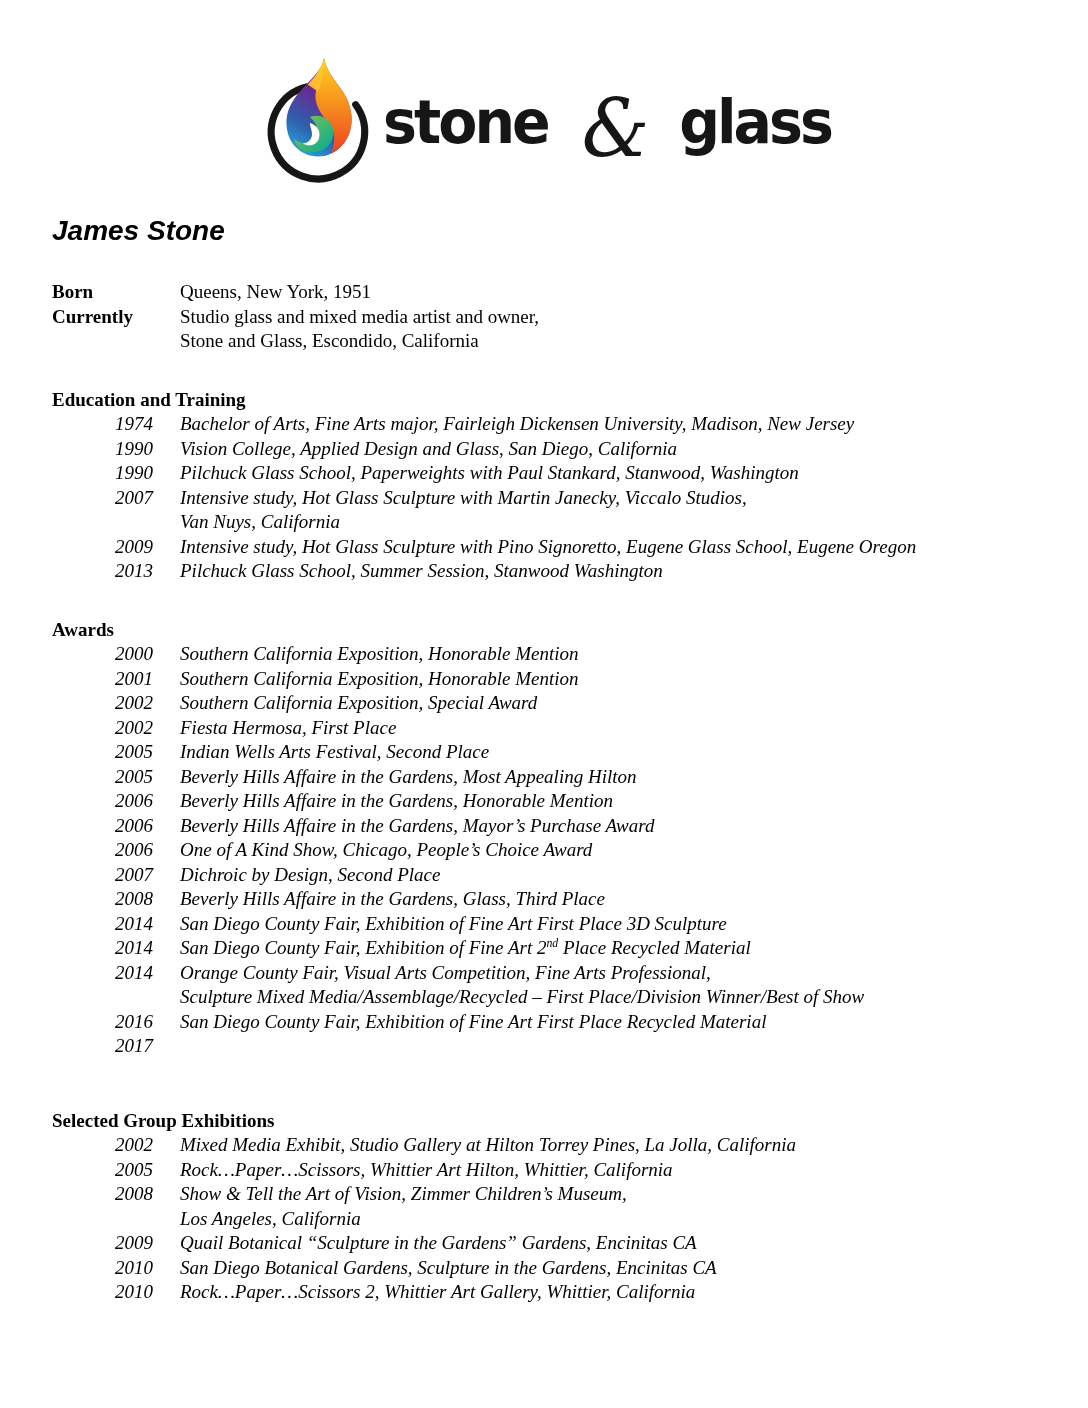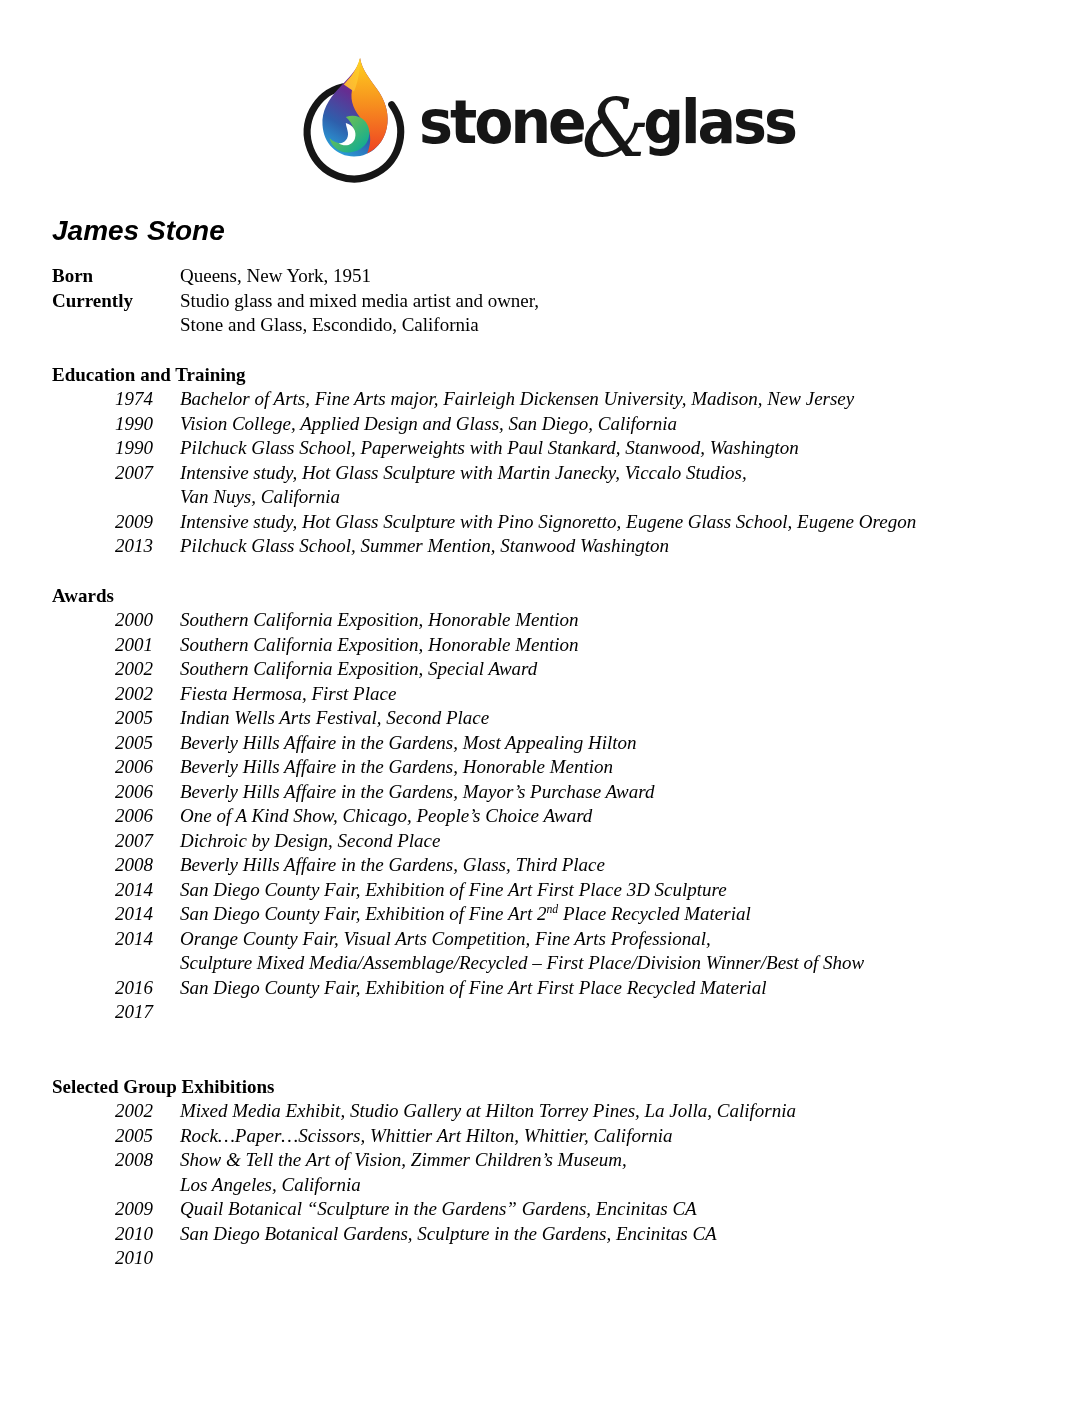--- a/index.html
+++ b/index.html
@@ -29,20 +29,21 @@
   .logo-icon { width:126px; height:134px; flex:none; }
   .wordmark {
     display:flex;
     align-items:center;
     font-family:"DejaVu Sans", sans-serif;
     font-weight:bold;
     font-size:57px;
     letter-spacing:-3px;
     color:#161616;
     transform:scaleY(1.06);
+    gap:36px;
   }
   .wordmark .amp {
     font-family:"DejaVu Serif", serif;
     font-style:italic;
     font-weight:normal;
     font-size:76px;
     letter-spacing:0;
     line-height:0;
     margin:0 -6px 0 -2px;
     position:relative;
@@ -53,30 +54,30 @@
   .page-title {
     font-family:"Liberation Sans", sans-serif;
     font-weight:bold;
     font-size:28px;
     line-height:30px;
     margin-top:26px;
     font-style:italic;
   }
 
   
-  .profile { margin-top:18px; }
+  .profile { margin-top:34px; }
   .profile-row { display:flex; }
   .profile-label {
     flex:none; width:128px;
     font-weight:bold;
   }
   .profile-value { flex:1; }
 
   
-  #sections .cv-section { margin-top:25px; }
+  #sections .cv-section { margin-top:34px; }
   #sections .cv-section:nth-child(3) { margin-top:50px; }
   .section-heading { font-weight:bold; }
   .entry-row { display:flex;font-style:italic; }
   .entry-year { flex:none; width:65px; margin-left:63px; }
   .entry-text { flex:1; }
   .entry-text sup { font-size:0.62em; line-height:0; vertical-align:super; }
 </style>
 </head>
 <body>
 
@@ -169,21 +170,21 @@
           <div class="entry-row">
             <span class="entry-year"></span>
             <span class="entry-text">Van Nuys, California</span>
           </div>
           <div class="entry-row">
             <span class="entry-year">2009</span>
             <span class="entry-text">Intensive study, Hot Glass Sculpture with Pino Signoretto, Eugene Glass School, Eugene Oregon</span>
           </div>
           <div class="entry-row">
             <span class="entry-year">2013</span>
-            <span class="entry-text">Pilchuck Glass School, Summer Mention, Stanwood Washington</span>
+            <span class="entry-text">Pilchuck Glass School, Summer Session, Stanwood Washington</span>
           </div>
         </section>
         <section class="cv-section">
           <div class="section-heading">Awards</div>
           <div class="entry-row">
             <span class="entry-year">2000</span>
             <span class="entry-text">Southern California Exposition, Honorable Mention</span>
           </div>
           <div class="entry-row">
             <span class="entry-year">2001</span>
@@ -270,18 +271,19 @@
           <div class="entry-row">
             <span class="entry-year">2009</span>
             <span class="entry-text">Quail Botanical “Sculpture in the Gardens” Gardens, Encinitas CA</span>
           </div>
           <div class="entry-row">
             <span class="entry-year">2010</span>
             <span class="entry-text">San Diego Botanical Gardens, Sculpture in the Gardens, Encinitas CA</span>
           </div>
           <div class="entry-row">
             <span class="entry-year">2010</span>
+            <span class="entry-text">Rock…Paper…Scissors 2, Whittier Art Gallery, Whittier, California</span>
           </div>
         </section>
       </div>
 
   </div>
 </div>
 
 </body></html>

